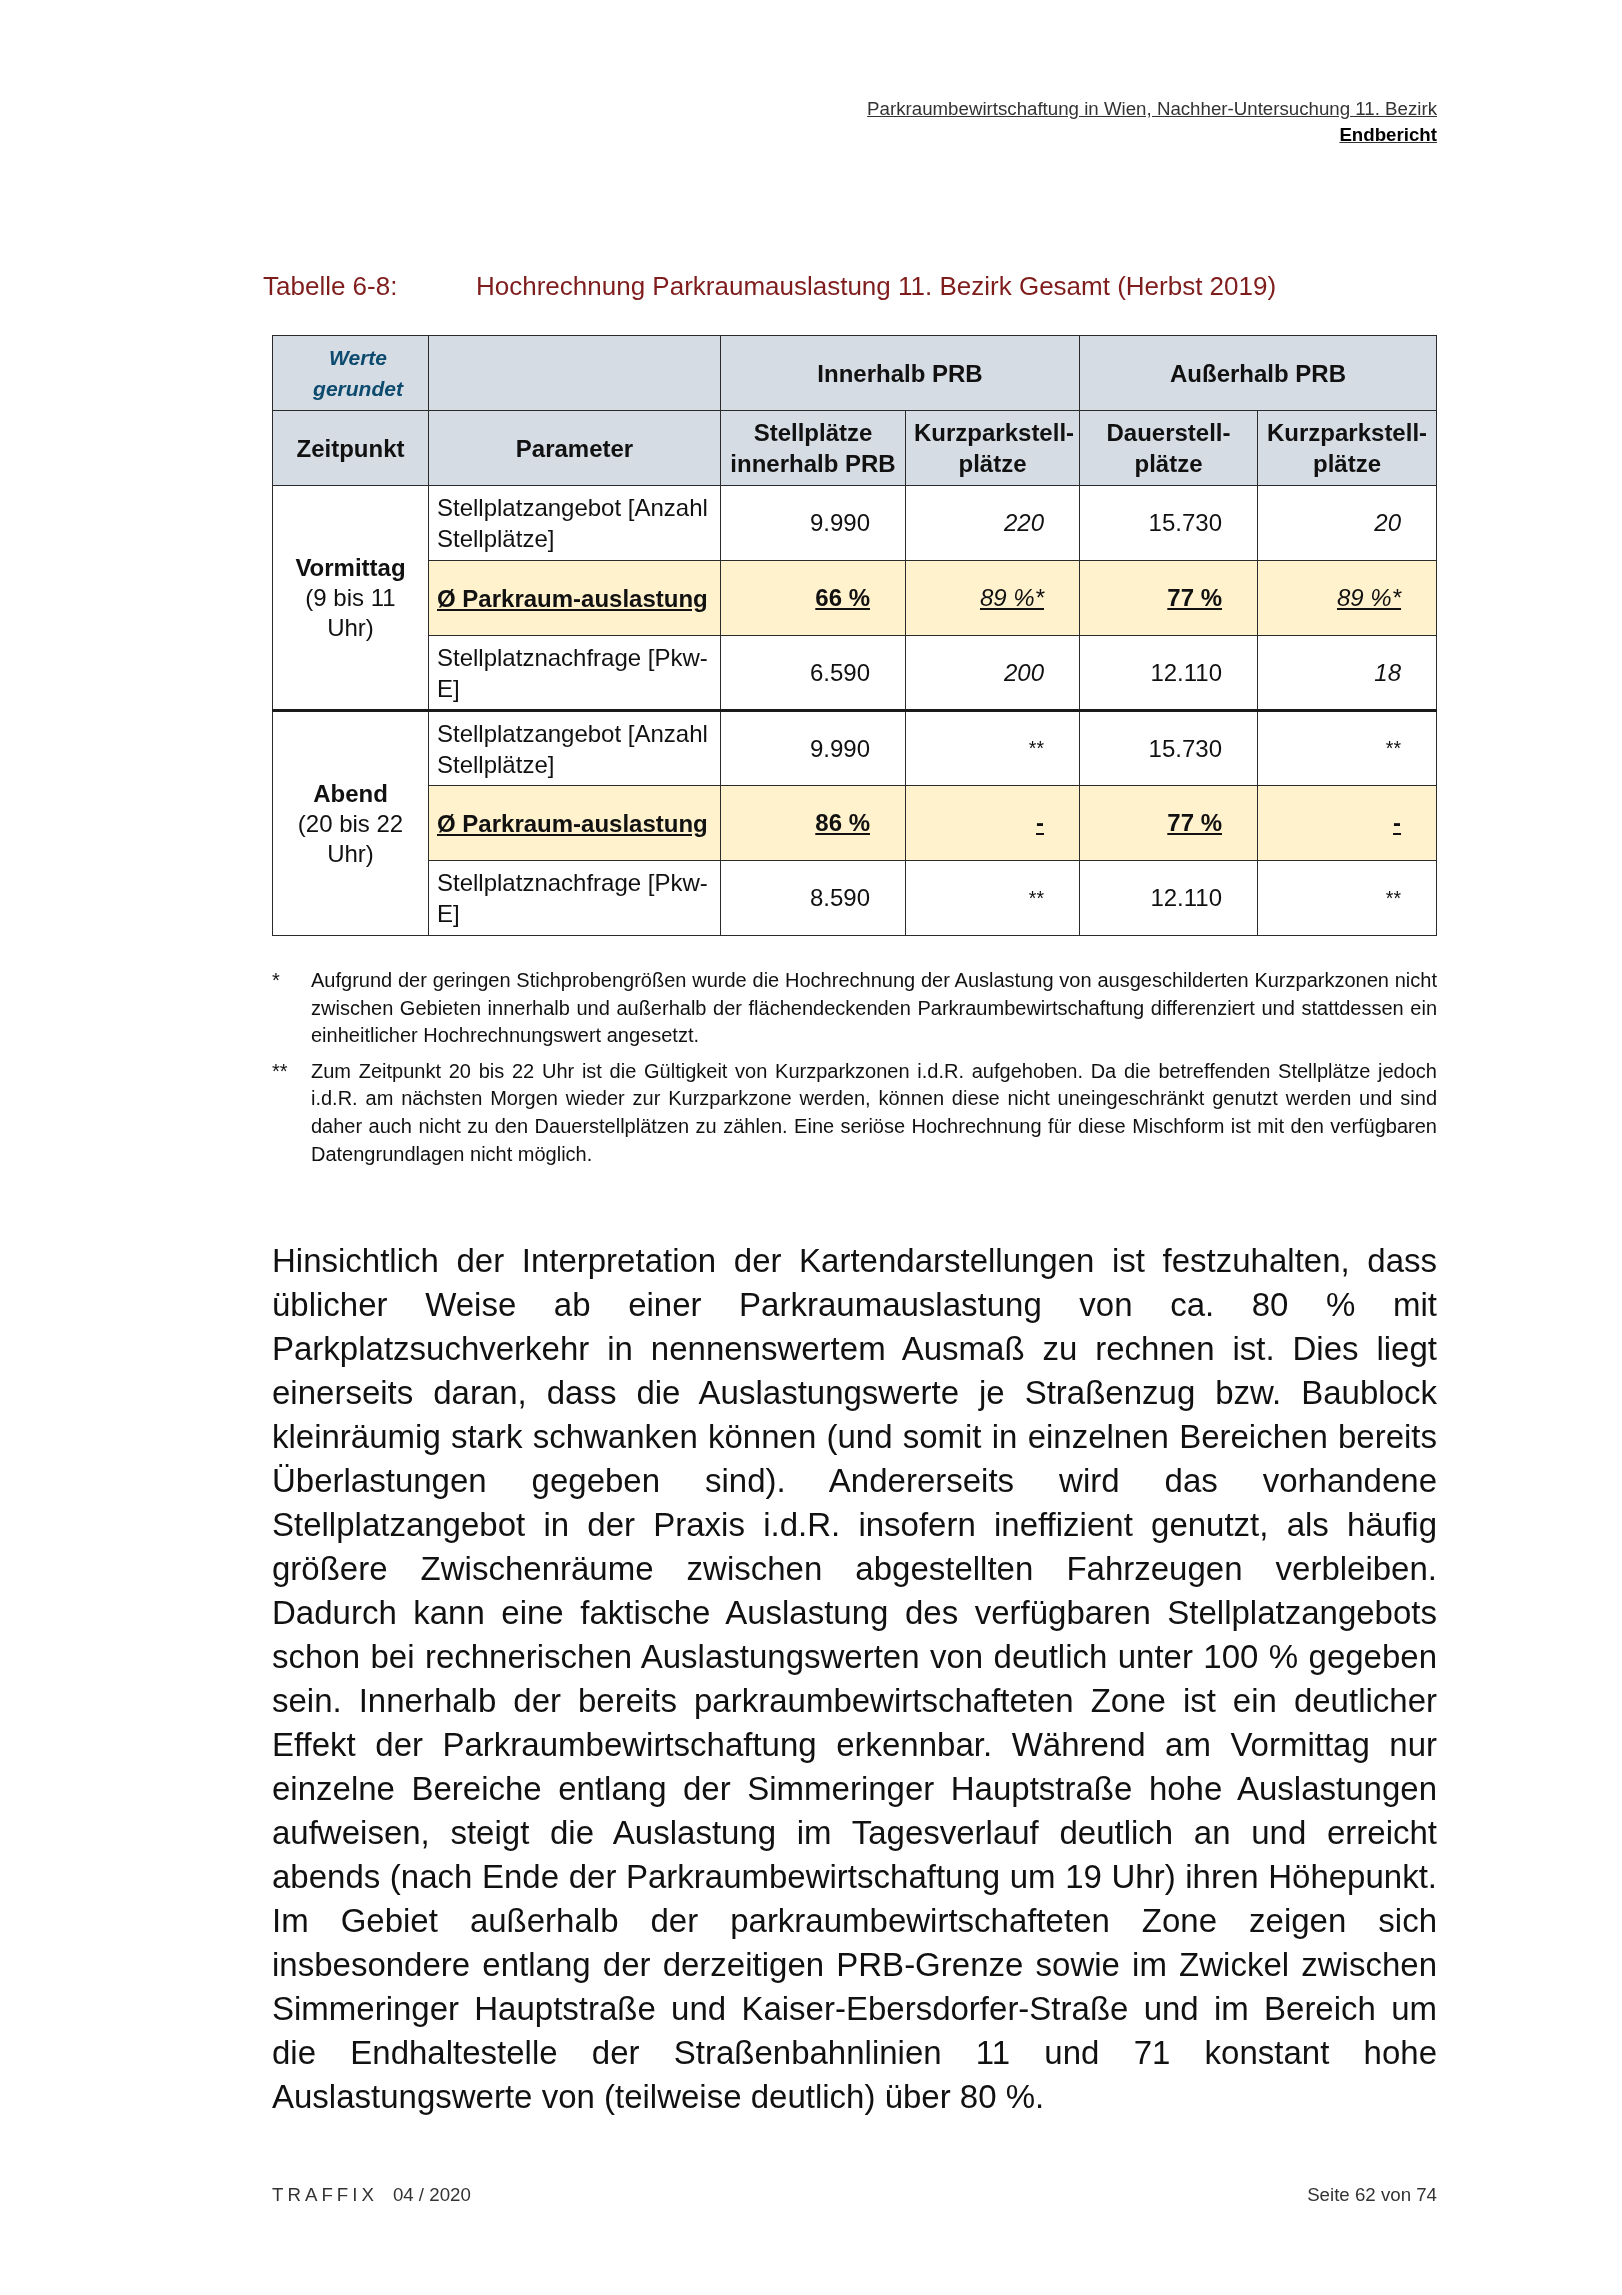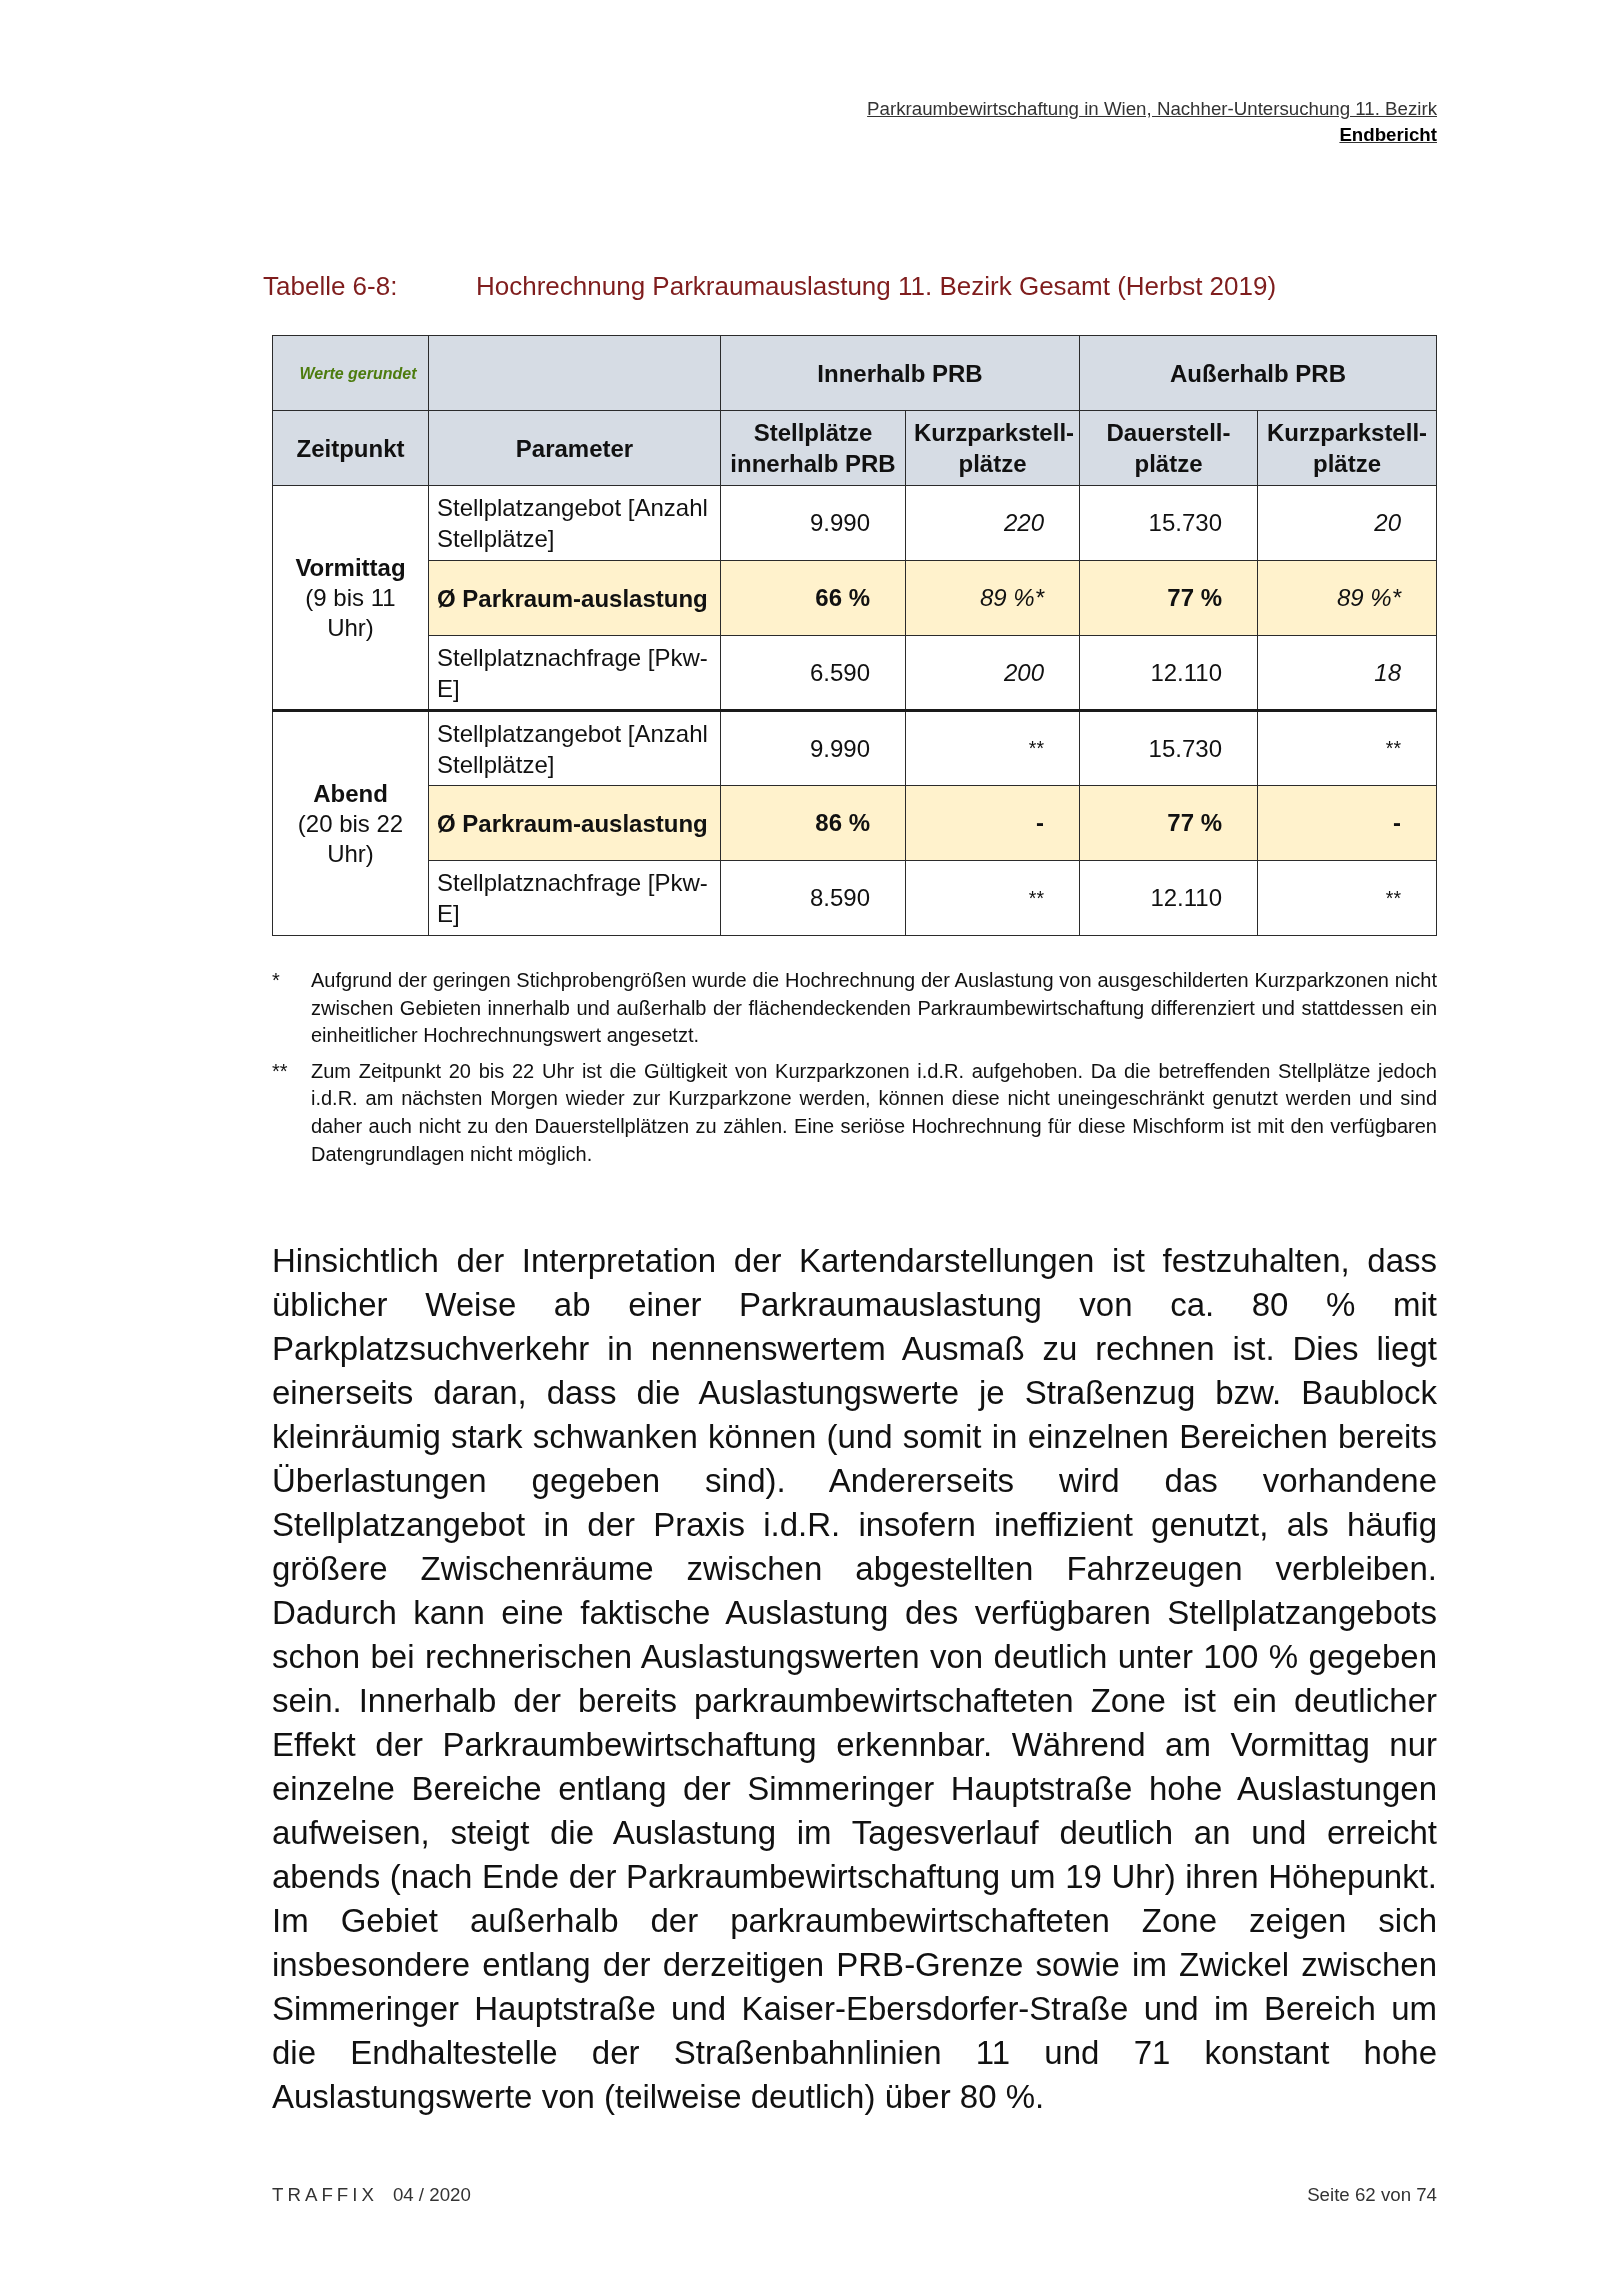--- a/index.html
+++ b/index.html
@@ -20,27 +20,27 @@
 
     table.data {
       position: absolute; left: 272px; top: 335px;
       width: 1165px; border-collapse: collapse; table-layout: fixed;
       font-size: 24px;
     }
     table.data td, table.data th {
       border: 1.6px solid #2b2b2b; padding: 0 8px; height: 75px; box-sizing: border-box;
     }
     table.data tr.head th { background: #d6dce4; font-weight: bold; text-align: center; line-height: 31px; }
-    table.data th.note { font-style: italic; font-weight: normal; color: #4d7c0f; font-size: 16px; line-height: 21px; text-align: left; padding-left: 23px; }
+    table.data th.note { font-style: italic; font-weight: normal; color: #0c4a6e; font-size: 21px; line-height: 21px; text-align: left; padding-left: 23px; }
     table.data td.zeit { text-align: center; vertical-align: middle; line-height: 30px; }
     table.data td.zeit .bold { font-weight: bold; }
     table.data td.param { text-align: left; line-height: 31px; }
     table.data td.num { text-align: right; padding-right: 35px; }
     table.data td.num.ital { font-style: italic; }
-    table.data tr.hl td { background: #fff2cc; }
+    table.data tr.hl td { background: #fff2cc; text-decoration: underline; }
     table.data tr.hl td.param { font-weight: bold; }
     table.data tr.hl td.num.bold { font-weight: bold; margin-top: 11px; }
     table.data tr.hl td.num.dash { font-weight: bold; }
     table.data tr.group-sep td { border-top: 3.2px solid #1a1a1a; }
     table.data td.stars { font-size: 19.5px; vertical-align: middle; }
 
     .footnotes {
       position: absolute; left: 272px; top: 967px; width: 1165px; font-size: 20px; line-height: 27.6px; color: #111;
     }
     .fn { display: flex; margin-bottom: 8px; }

